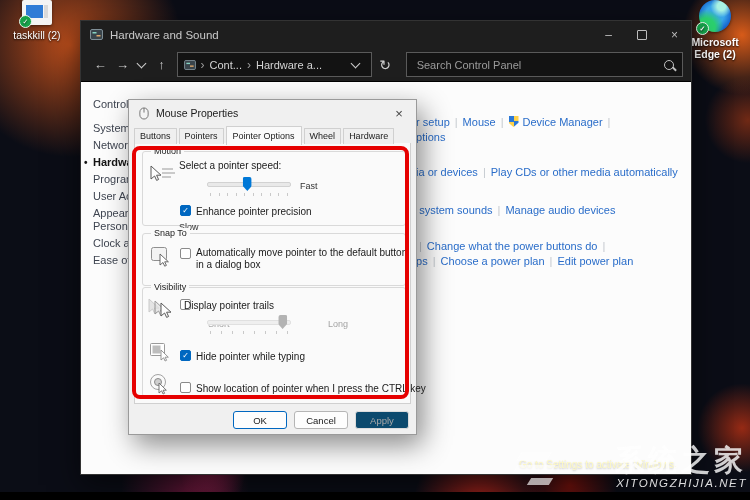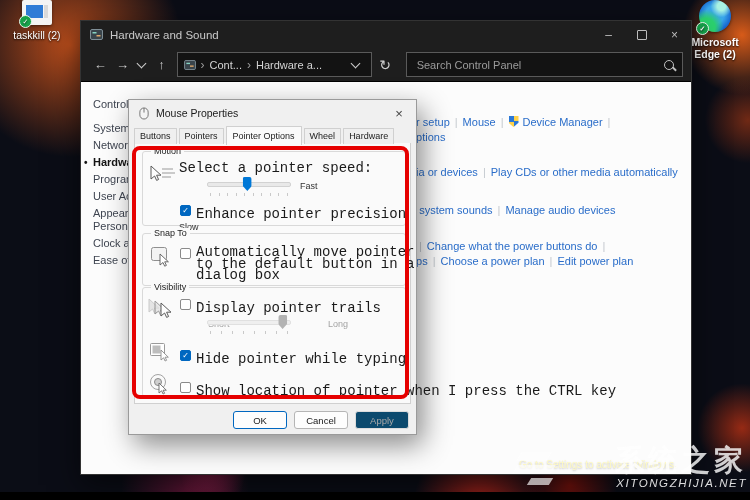--- a/index.html
+++ b/index.html
@@ -97,21 +97,21 @@
   .gbox{position:absolute;border:1px solid #d9d9d9;border-radius:3px;background:#fafafa;z-index:2;}
   .gb-motion{left:13px;top:51px;width:262px;height:73px;}
   .gb-snap{left:13px;top:133px;width:262px;height:51px;}
   .gb-vis{left:13px;top:187px;width:262px;height:108px;}
   .legend{position:absolute;top:-6px;left:8px;background:#fafafa;padding:0 3px;font-size:9px;color:#222;}
   .abs{position:absolute;}
   .cb{width:11px;height:11px;box-sizing:border-box;border:1px solid #8a8a8a;background:#fff;
       border-radius:2px;display:inline-flex;align-items:center;justify-content:center;
       font-size:8px;color:#fff;line-height:1;}
   .cb.checked{background:#0067c0;border-color:#0067c0;}
-  .cblabel{font-size:14px;color:#1a1a1a;white-space:nowrap;font-family:Liberation Mono, monospace;}
+  .cblabel{font-size:10px;color:#1a1a1a;white-space:nowrap;}
   .cblabel.wrap{white-space:normal;width:220px;line-height:11.5px;}
   .slider{position:relative;width:84px;height:20px;}
   .track{position:absolute;left:0;right:0;top:5px;height:3px;background:#e9e9e9;
          border:1px solid #d2d2d2;border-radius:2px;}
   .thumb{position:absolute;top:0;width:9px;height:14px;background:#0078d7;border-radius:2px;
          transform:translateX(-50%);clip-path:polygon(0 0,100% 0,100% 64%,50% 100%,0 64%);}
   .ticks{position:absolute;left:3px;right:3px;top:16px;display:flex;justify-content:space-between;}
   .ticks span{width:1px;height:3px;background:#c9c9c9;}
   .slbl{font-size:9px;color:#333;}
   .disabled .track{background:#efefef;border-color:#e0e0e0;}
@@ -298,21 +298,21 @@
   </div>
 
   <div class="gbox gb-vis">
     <span class="legend">Visibility</span>
     <svg class="abs" style="left:4px;top:10px;" width="30" height="24" viewBox="0 0 30 24">
       <path d="M2,1 L2,14 L5.6,11 L7.6,15.4 L9.6,14.5 L7.6,10.2 L12,10.2 Z" fill="#cfcfcf" stroke="#9a9a9a" opacity="0.5"></path>
       <path d="M8,3 L8,16 L11.6,13 L13.6,17.4 L15.6,16.5 L13.6,12.2 L18,12.2 Z" fill="#e2e2e2" stroke="#7a7a7a" opacity="0.75"></path>
       <path d="M14,5 L14,18 L17.6,15 L19.6,19.4 L21.6,18.5 L19.6,14.2 L24,14.2 Z" fill="#fdfdfd" stroke="#5a5a5a"></path>
     </svg>
     <span class="abs cb" style="left:37px;top:11px;"></span>
-    <span class="abs cblabel" style="left:53px;top:12px;">Display pointer trails</span>
+    <span class="abs cblabel" style="left:41px;top:12px;">Display pointer trails</span>
     <span class="abs slbl dis" style="left:37px;top:31px;">Short</span>
     <div class="abs slider disabled" style="left:64px;top:27px;">
       <span class="track"></span>
       <span class="thumb" style="left: 90%;"></span>
       <span class="ticks">
           <span></span>
           <span></span>
           <span></span>
           <span></span>
           <span></span>

